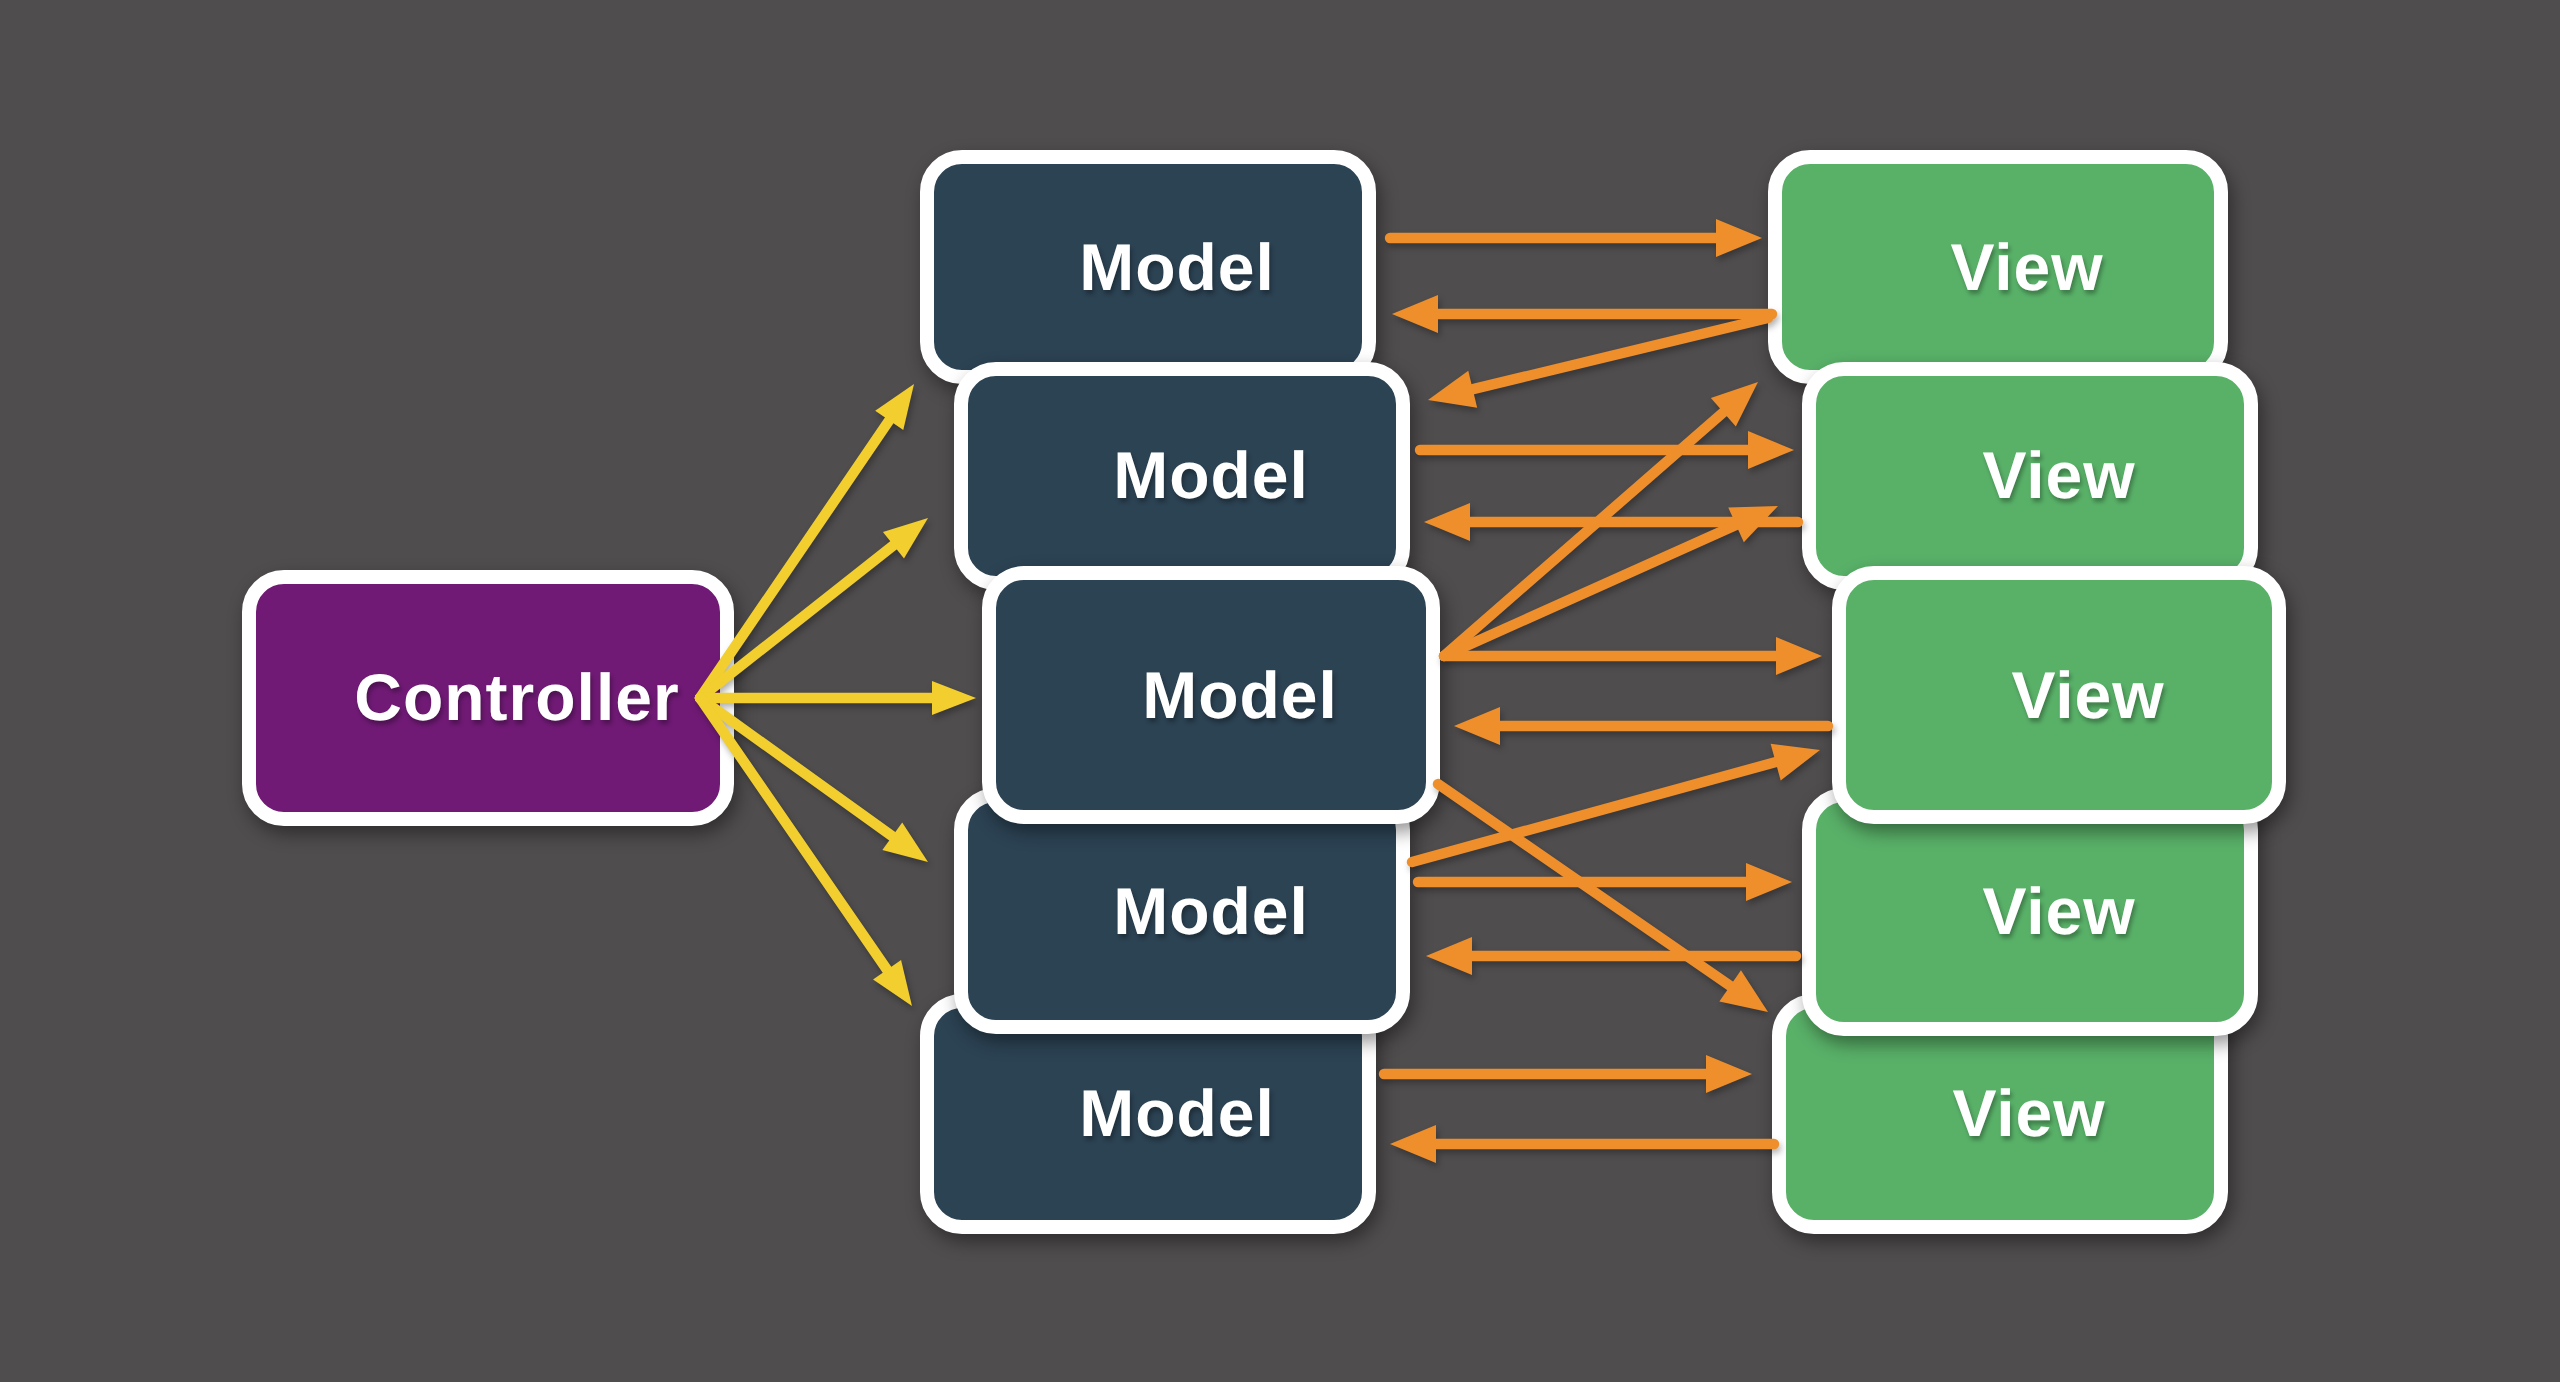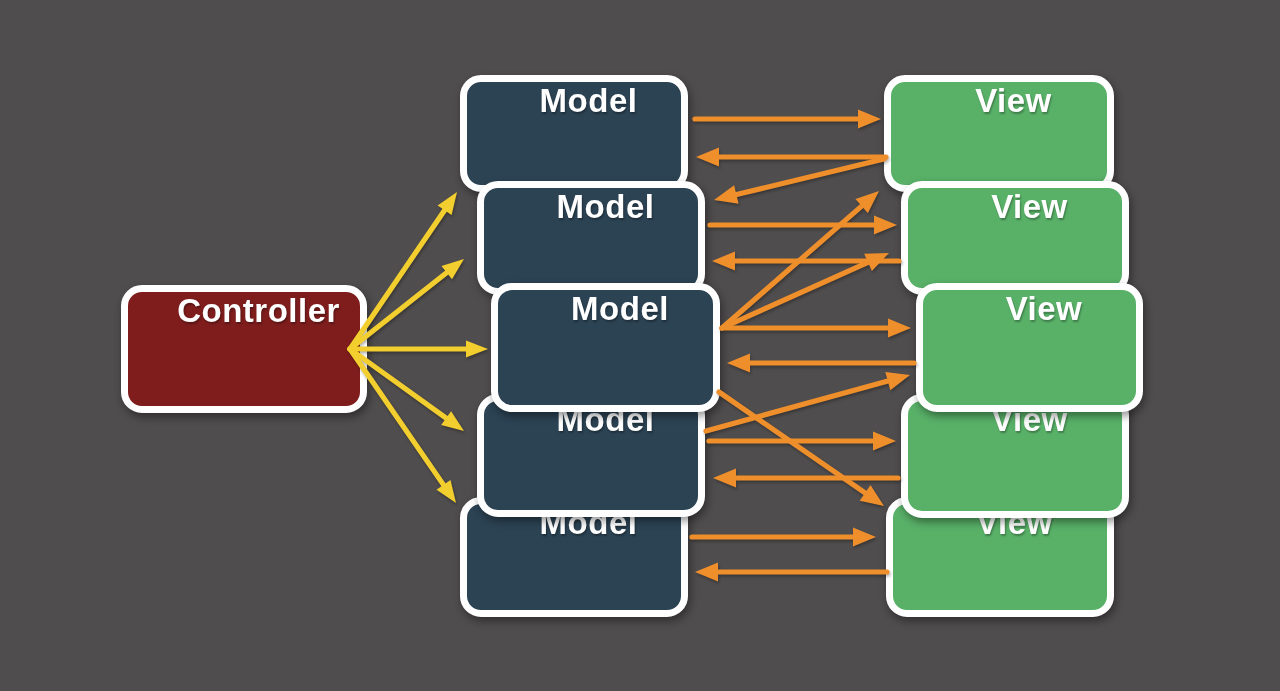--- a/index.html
+++ b/index.html
@@ -14,20 +14,21 @@
     overflow: hidden;
     font-family: "Liberation Sans", sans-serif;
   }
   .node {
     position: absolute;
     box-sizing: border-box;
     border: 7px solid #FFFFFF;
     border-radius: 21px;
     box-shadow: 2px 4px 9px rgba(0,0,0,0.42);
     display: flex;
+    align-items: center;
     justify-content: center;
     padding-left: 29px;
   }
   .node span {
     color: #FFFFFF;
     font-weight: bold;
     font-size: 33px;
     letter-spacing: 0.5px;
     text-shadow: 1px 2px 2px rgba(0,0,0,0.30);
     white-space: nowrap;
@@ -120,21 +121,21 @@
       </g>
       <g>
         <line x1="692" y1="537" x2="856" y2="537" stroke="#EE8F2C" stroke-width="5.2" stroke-linecap="round"></line>
         <polygon points="876,537 853,546.5 853,527.5" fill="#EE8F2C"></polygon>
       </g>
       <g>
         <line x1="887" y1="572" x2="715" y2="572" stroke="#EE8F2C" stroke-width="5.2" stroke-linecap="round"></line>
         <polygon points="695,572 718,562.5 718,581.5" fill="#EE8F2C"></polygon>
       </g>
     </svg>
-<div class="node" style="left: 121px; top: 285px; width: 246px; height: 128px; z-index: 1; background: #7f1d1d; border-color: rgb(255, 255, 255);">
+<div class="node" style="left: 121px; top: 285px; width: 246px; height: 128px; z-index: 1; background: #701a75; border-color: rgb(255, 255, 255);">
       <span style="color: rgb(255, 255, 255);">Controller</span>
     </div>
     <div class="node" style="left: 460px; top: 75px; width: 228px; height: 117px; z-index: 1; background: rgb(44, 67, 84); border-color: rgb(255, 255, 255);">
       <span style="color: rgb(255, 255, 255);">Model</span>
     </div>
     <div class="node" style="left: 477px; top: 181px; width: 228px; height: 114px; z-index: 2; background: rgb(44, 67, 84); border-color: rgb(255, 255, 255);">
       <span style="color: rgb(255, 255, 255);">Model</span>
     </div>
     <div class="node" style="left: 491px; top: 283px; width: 229px; height: 129px; z-index: 3; background: rgb(44, 67, 84); border-color: rgb(255, 255, 255);">
       <span style="color: rgb(255, 255, 255);">Model</span>

